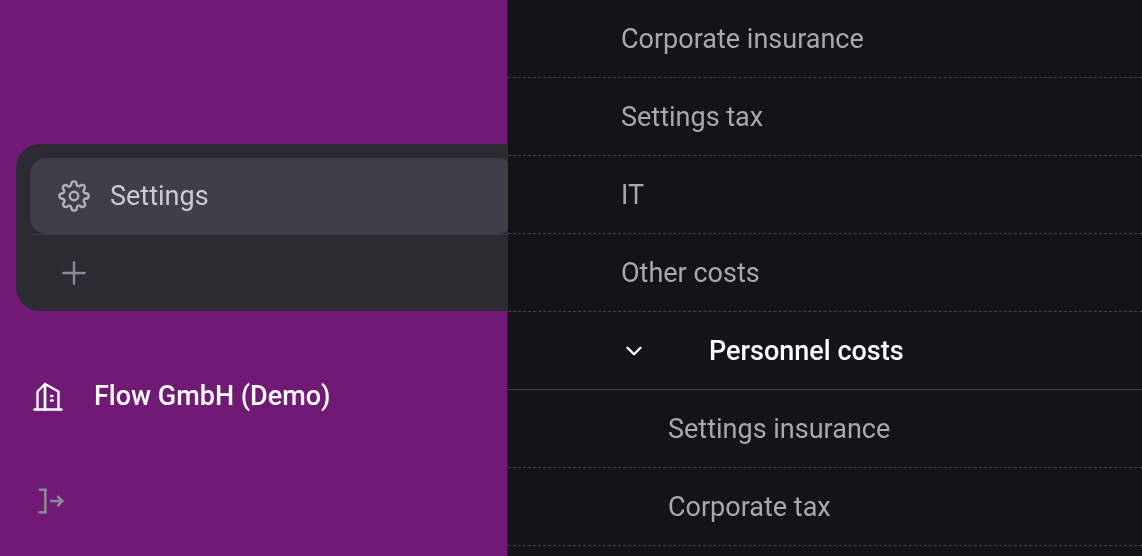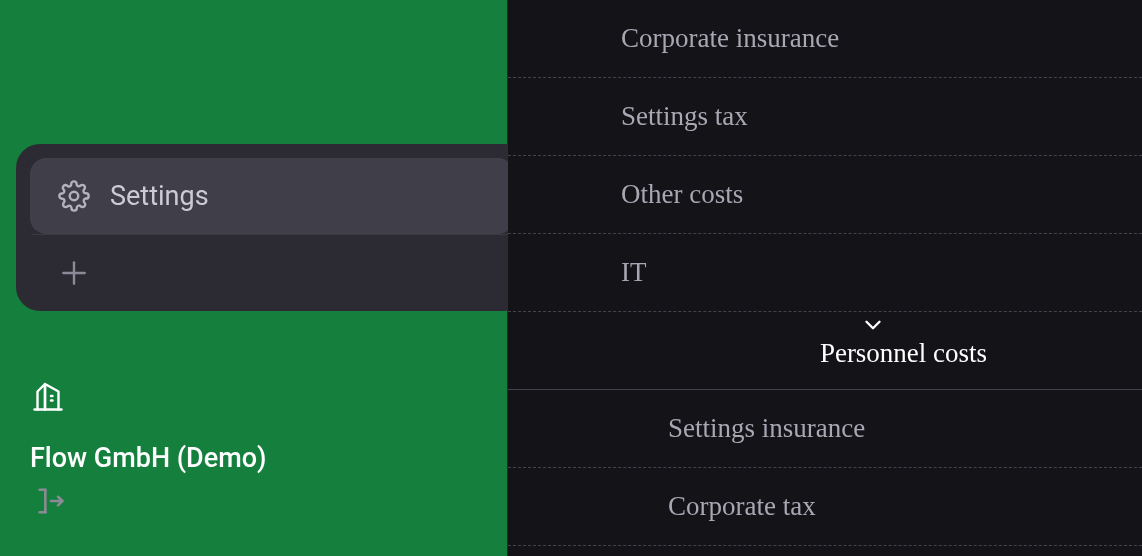--- a/index.html
+++ b/index.html
@@ -1,20 +1,20 @@
 <!DOCTYPE html>
 <html><head>
 <meta charset="utf-8">
 <style>
   * { box-sizing: border-box; margin: 0; padding: 0; }
   html, body { width: 1142px; height: 556px; overflow: hidden; background: #000; font-family: -apple-system, BlinkMacSystemFont, "Segoe UI", Roboto, sans-serif; }
   .root { display: flex; width: 100%; height: 100%; }
 
   
-  .sidebar { width: 508px; height: 100%; background: #15803d; position: relative; border-right: 1px solid #27272a; }
+  .sidebar { width: 508px; height: 100%; background: #701a75; position: relative; border-right: 1px solid #27272a; }
   .popover {
     position: absolute;
     left: 16px;
     top: 144px;
     width: 512px;
     background: #2c2b34;
     border-radius: 24px;
     padding: 14px 14px 0 14px;
   }
   .popover-item {
@@ -37,58 +37,57 @@
     background: #3b3a42;
     margin: 0 2px;
   }
   .popover-item svg { flex-shrink: 0; }
 
   .company-row {
     position: absolute;
     left: 30px;
     top: 378px;
     display: flex;
+    align-items: center;
     gap: 28px;
     color: #ffffff;
     font-size: 27px;
     font-weight: 500;
     cursor: pointer;
-    flex-direction: column;
   }
   .company-row svg { flex-shrink: 0; }
 
   .logout-row {
     position: absolute;
     left: 34px;
     top: 484px;
     color: #8c8a96;
     cursor: pointer;
   }
 
   
   .right { flex: 1; background: #131318; position: relative; }
-  .cat-list { position: absolute; top: 0; left: 0; right: 0; font-family: Liberation Serif, serif; }
+  .cat-list { position: absolute; top: 0; left: 0; right: 0; }
   .cat-row {
     height: 78px;
     display: flex;
     align-items: center;
     padding-left: 113px;
     color: #a9a7b2;
     font-size: 27px;
     font-weight: 450;
     border-bottom: 1px dashed #44434c;
     cursor: pointer;
   }
   .cat-row.expandable {
     padding-left: 113px;
     color: #ffffff;
     font-weight: 500;
     border-bottom: 1px solid #44434c;
     position: relative;
-    flex-direction: column;
   }
   .cat-row.expandable span.label { padding-left: 44px; }
   .cat-row.sub {
     padding-left: 160px;
   }
 </style>
 </head>
 <body>
 
 <div class="root">
@@ -136,24 +135,24 @@
 
   <div class="right">
     <div class="cat-list">
         <div class="cat-row">
           <span class="label">Corporate insurance</span>
         </div>
         <div class="cat-row">
           <span class="label">Settings tax</span>
         </div>
         <div class="cat-row">
-          <span class="label">Other costs</span>
+          <span class="label">IT</span>
         </div>
         <div class="cat-row">
-          <span class="label">IT</span>
+          <span class="label">Other costs</span>
         </div>
         <div class="cat-row expandable">
           <span style="margin-right: 18px; display: inline-flex; margin-left: 0px;">
             <svg width="26" height="26" viewBox="0 0 24 24" fill="none" stroke="#ffffff" stroke-width="2.2" stroke-linecap="round" stroke-linejoin="round">
               <polyline points="6 9 12 15 18 9"></polyline>
             </svg>
           </span>
           <span class="label">Personnel costs</span>
         </div>
         <div class="cat-row sub">

